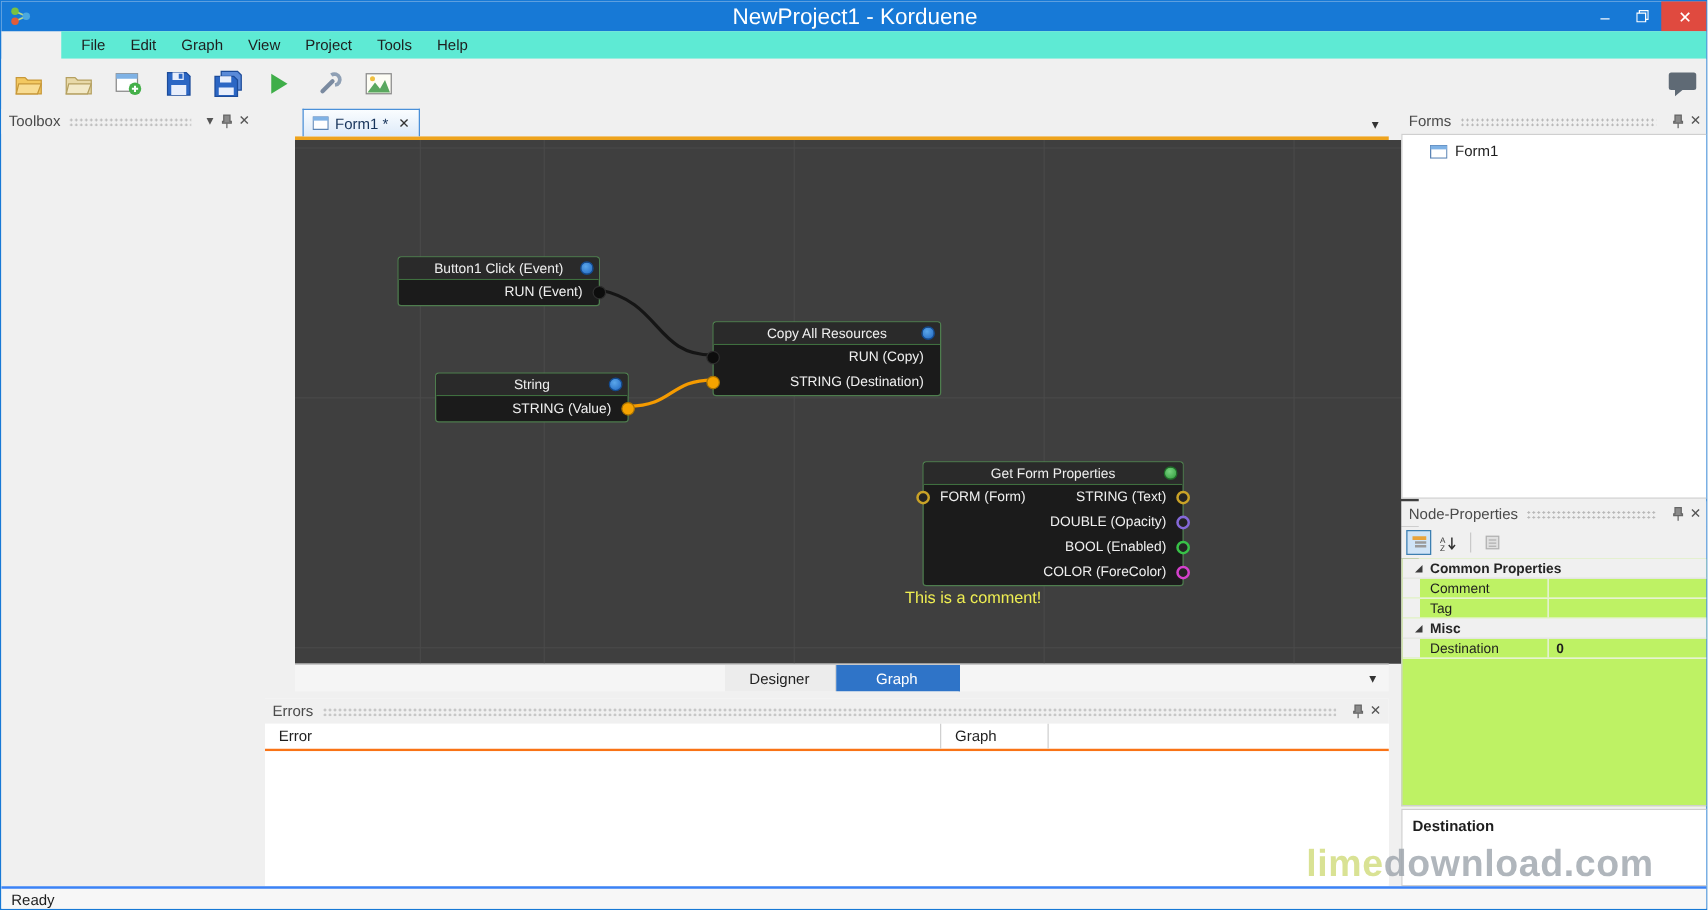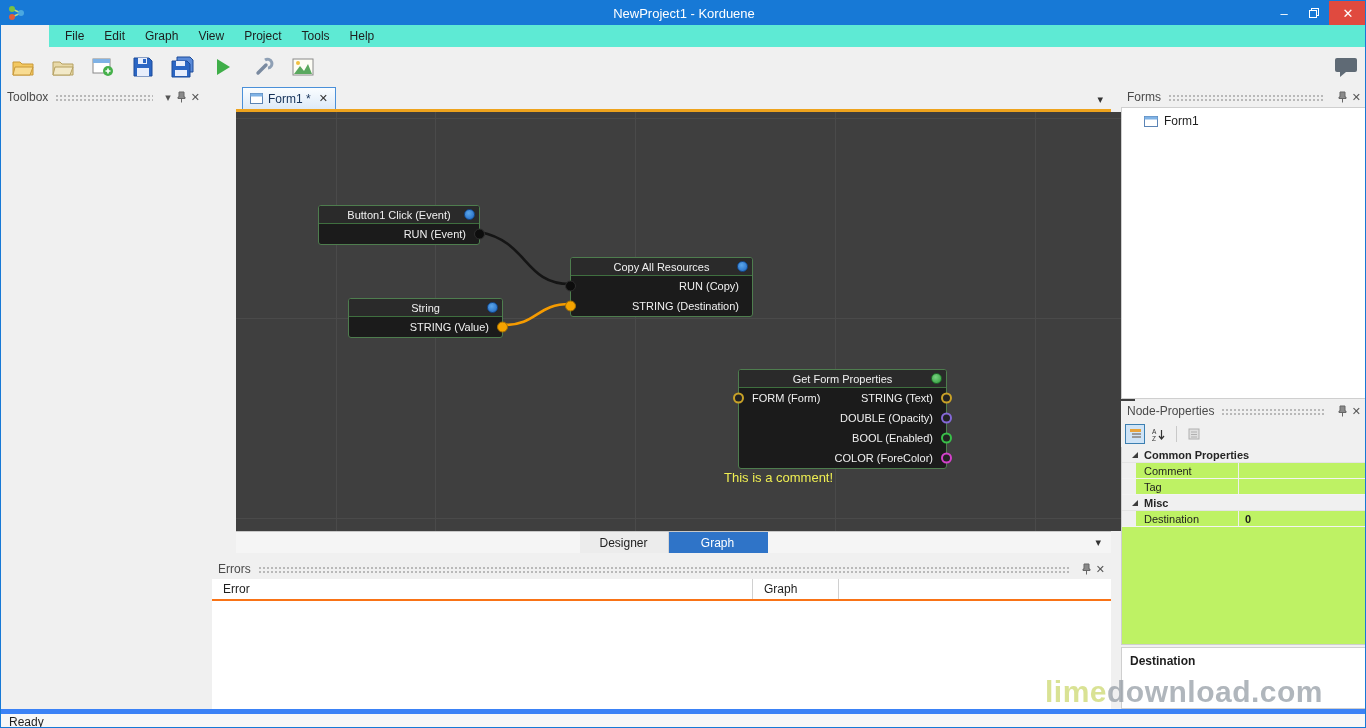--- a/index.html
+++ b/index.html
@@ -3,21 +3,21 @@
 <meta charset="utf-8">
 <style>
   * { box-sizing: border-box; margin: 0; padding: 0; }
   html,body { width:1366px; height:728px; overflow:hidden; }
   body { font-family:"Liberation Sans", sans-serif; font-size:12px; color:#1e1e1e; }
   #app { position:relative; width:1366px; height:728px; background:#f0f0f0; overflow:hidden; border:1px solid #1779d6; }
 
   
   .titlebar { position:absolute; left:0; top:0; width:1366px; height:24px; background:#1779d6; display:flex; align-items:center; }
   .titlebar-logo { width:20px; height:18px; margin-left:6px; }
-  .titlebar-title { position:absolute; left:0; right:0; text-align:center; color:#fff; font-size:13px; }
+  .titlebar-title { position:absolute; left:0; right:0; text-align:center; color:#fff; font-size:18px; }
   .win-buttons { position:absolute; right:0; top:0; height:24px; display:flex; }
   .win-btn { width:30px; height:24px; display:flex; align-items:center; justify-content:center; color:#fff; font-size:13px; }
   .win-btn.close { width:38px; background:#e04a3f; }
 
   
   .menubar { position:absolute; left:0; top:24px; width:1366px; height:22px; background:#5eead4; display:flex; align-items:center; padding-left:6px;margin-left:48px; }
   .menu-item { padding:0 10px; height:22px; line-height:22px; font-size:12px; color:#1e1e1e; }
 
   
   .toolbar { position:absolute; left:0; top:46px; width:1366px; height:40px; background:#f0f0f0; display:flex; align-items:center; padding-left:6px; gap:8px; }
@@ -97,21 +97,21 @@
   .cat-arrow { width:0; height:0; border-bottom:6px solid #3c3c3c; border-left:6px solid transparent; margin:0 6px 0 10px; }
   .pg-gutter { width:14px; align-self:stretch; background:#f0f0f0; }
   .pg-name { width:103px; padding-left:8px; border-right:1px solid #efefef; align-self:stretch; display:flex; align-items:center; }
   .pg-value { flex:1; padding-left:6px; }
   .pg-value.bold { font-weight:bold; }
 
   .desc-pane { position:absolute; left:1120px; top:646px; width:246px; height:62px; background:#fff; border:1px solid #cfcfcf; padding:6px 8px; }
   .desc-title { font-weight:bold; font-size:12px; color:#1e1e1e; }
 
   
-  .statusbar { position:absolute; left:0; top:708px; width:1366px; height:20px; background:#f7f7f7; border-top:5px solid #3b82f6; display:flex; align-items:center; padding-left:8px; font-size:12px; color:#1e1e1e; }
+  .statusbar { position:absolute; left:0; top:708px; width:1366px; height:20px; background:#f7f7f7; border-top:2px solid #3b82f6; display:flex; align-items:center; padding-left:8px; font-size:12px; color:#1e1e1e; }
 
   
   .watermark { position:absolute; left:1044px; top:674px; font-size:30px; font-weight:bold; letter-spacing:0.5px; z-index:50; pointer-events:none; white-space:nowrap; }
   .wm-lime { color:rgba(196,210,90,0.65); }
   .wm-rest { color:rgba(150,158,165,0.75); }
 </style>
 </head>
 <body>
 
 <div id="app">

